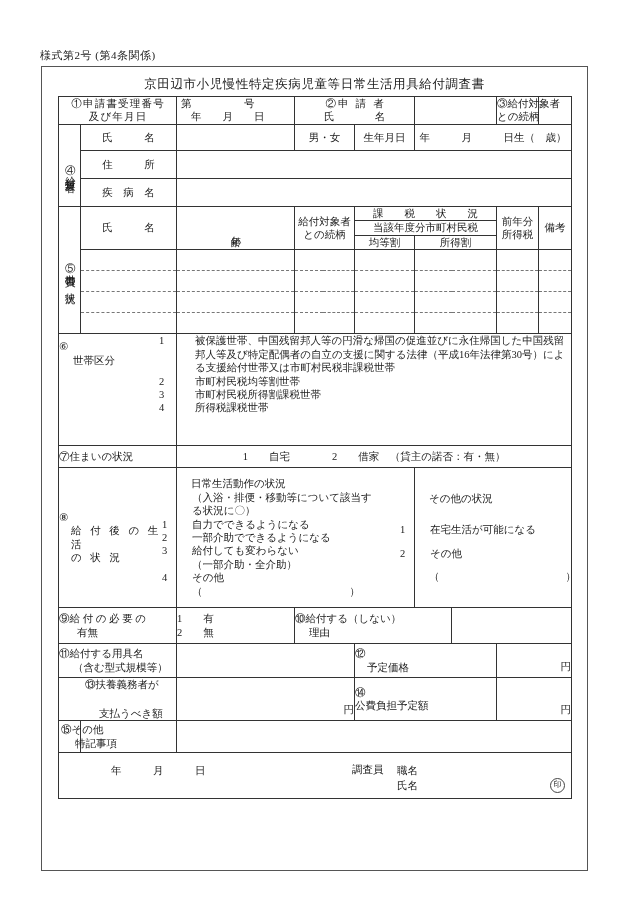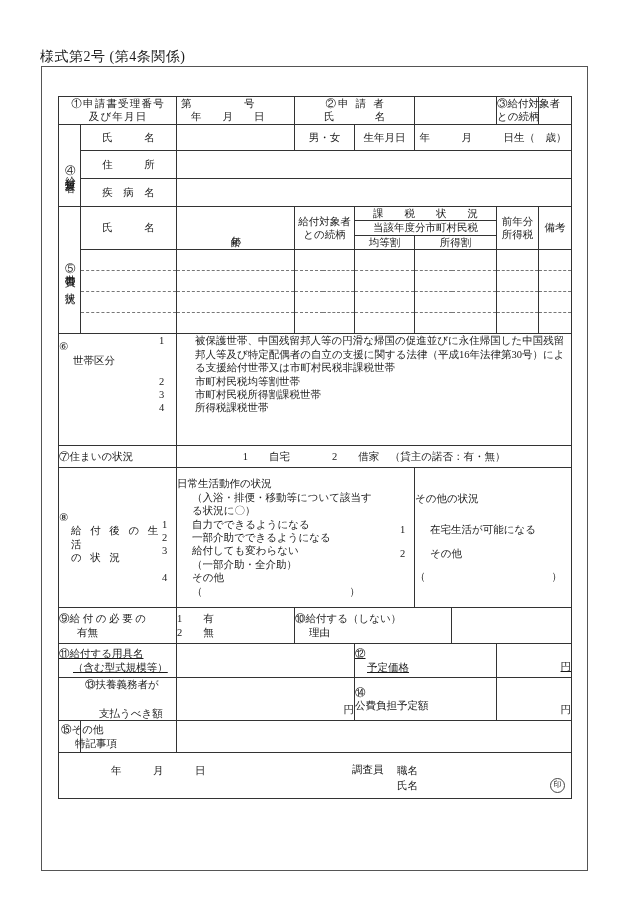--- a/index.html
+++ b/index.html
@@ -20,21 +20,21 @@
     position: absolute;
     left: 0; top: 0;
     width: 630px;
     height: 915px;
   }
 
   .form-no {
     position: absolute;
     left: 40px;
     top: 48px;
-    font-size: 14px;
+    font-size: 11px;
     letter-spacing: 0.5px;
     white-space: nowrap;
   }
 
   .page-border {
     position: absolute;
     left: 41px;
     top: 66px;
     width: 547px;
     height: 805px;
@@ -106,21 +106,21 @@
     display: block;
     padding-left: 18px;
     text-indent: -18px;
     white-space: normal;
   }
   .block6 .hang .num { width: 18px; }
 
   .cell8 { padding: 4px 4px 4px 6px; font-size: 10.5px; line-height: 1.42; vertical-align: top; }
   .cell8 .hang { display: block; padding-left: 15px; text-indent: -15px; }
   .cell8 .hang .num { width: 15px; }
-  .cell8 .plain { display: block; }
+  .cell8 .plain { display: block; margin-left: 14px; }
   .cell8 .sub { display: block; padding-left: 15px; }
   .dotted-left { border-left: 1px dotted #777 !important; }
 
   .title8 {
     padding: 4px 4px 4px 6px;
     vertical-align: top;
     font-size: 10.5px;
     line-height: 1.5;
   }
   .title8 .n { display: block; }
@@ -145,20 +145,21 @@
 </style>
 </head>
 <body>
 
 <div class="page-wrap">
 
   <div class="form-no">様式第2号 (第4条関係)</div>
 
   <div class="page-border"></div>
 
+  <div class="doc-title">京田辺市小児慢性特定疾病児童等日常生活用具給付調査書</div>
 
   <table class="main">
     <colgroup>
       <col style="width:22px">
       <col style="width:96px">
       <col style="width:118px">
       <col style="width:28px">
       <col style="width:32px">
       <col style="width:60px">
       <col style="width:37px">
@@ -333,21 +334,21 @@
         <span class="list-line">1　　有</span>
         <span class="list-line">2　　無</span>
       </td>
       <td colspan="4" class="padl" style="vertical-align:middle;">
         <span class="list-line">⑩給付する（しない）</span>
         <span class="list-line" style="padding-left:14px;">理由</span>
       </td>
       <td colspan="3" class="pad"></td>
     </tr>
 
-    <tr style="height:34px;text-decoration:underline;">
+    <tr style="height:34px;">
       <td colspan="2" class="padl" style="vertical-align:middle;">
         <span class="list-line">⑪給付する用具名</span>
         <span class="list-line" style="padding-left:14px;">（含む型式規模等）</span>
       </td>
       <td colspan="3" class="pad"></td>
       <td colspan="3" class="padl" style="vertical-align:middle;">
         <span class="list-line">⑫</span>
         <span class="list-line" style="padding-left:12px;">予定価格</span>
       </td>
       <td colspan="2" class="yen" style="vertical-align:bottom; padding-bottom:4px;">

